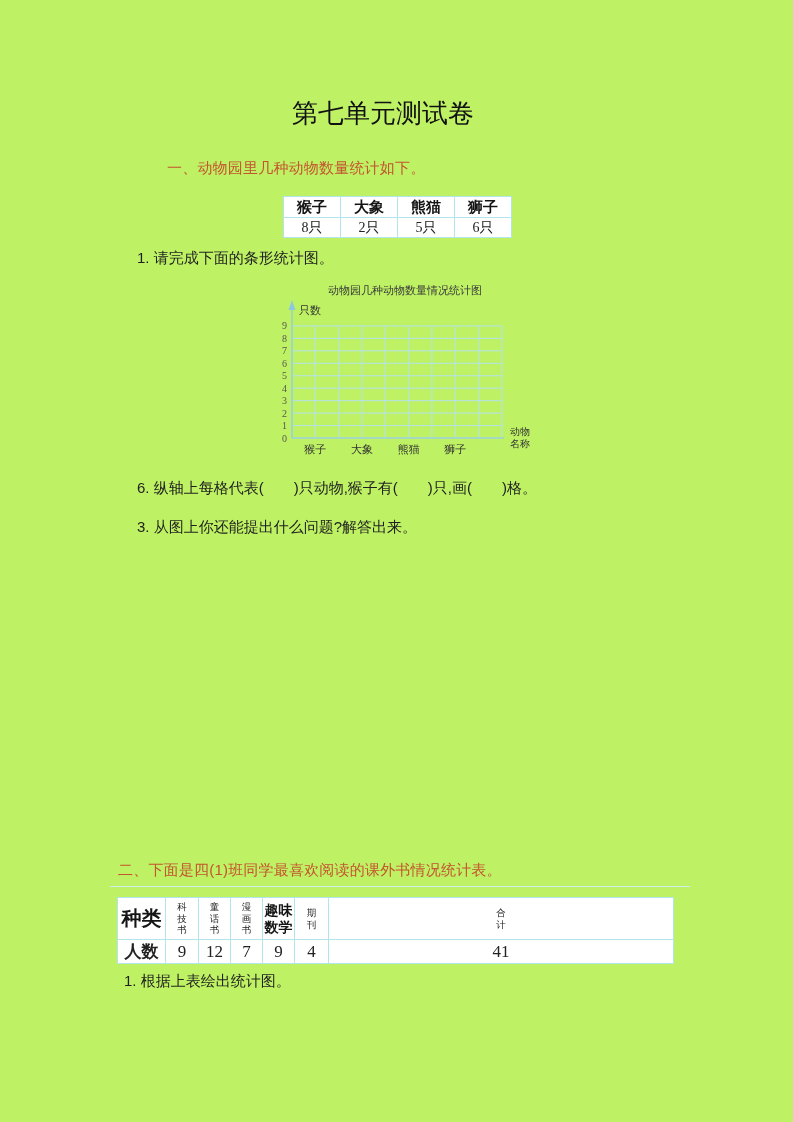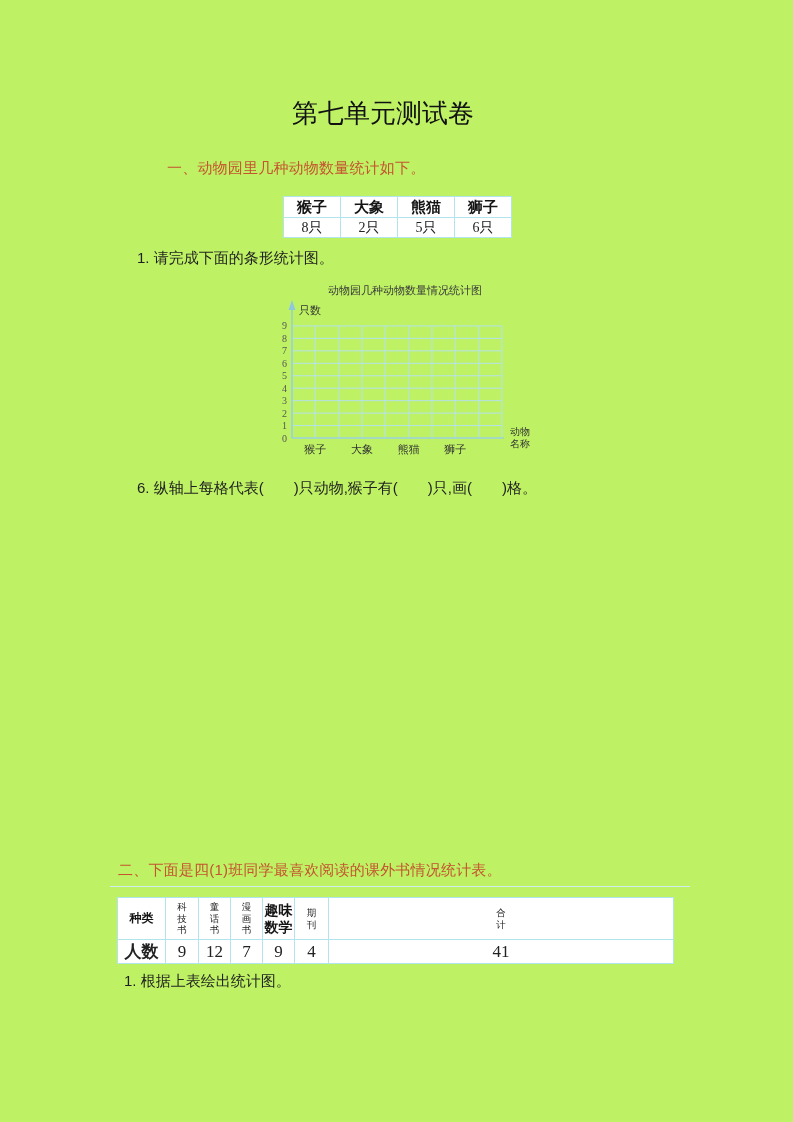--- a/index.html
+++ b/index.html
@@ -18,21 +18,21 @@
   table{border-collapse:collapse;background:#fff;table-layout:fixed;}
   .tbl td{border:1px solid #b2e4ec;text-align:center;vertical-align:middle;padding:0;overflow:hidden;}
   
   .animal-tbl{width:229px;}
   .animal-tbl .hd td{height:20px;font-size:15px;font-weight:600;color:#151515;}
   .animal-tbl .ct td{height:19px;font-size:14px;font-family:"Liberation Serif","DejaVu Serif",serif;color:#222;margin-top:18px;}
   
   .book-tbl{width:556px;}
   .book-tbl .hrow td{height:41px;}
   .book-tbl .drow td{height:19px;font-size:17px;font-family:"Liberation Serif","DejaVu Serif",serif;color:#222;}
-  .rowlab{font-size:12px;font-weight:600;color:#151515;font-family:Liberation Sans, sans-serif;}
+  .rowlab{font-size:20px;font-weight:600;color:#151515;font-family:Liberation Sans, sans-serif;}
   .vhead{white-space:pre-line;font-size:9.5px;line-height:1.2;color:#222;}
   .vhead.big{font-size:14px;line-height:1.15;font-weight:600;color:#151515;margin-left:34px;}
   .thin-rule{height:1px;background:#cceef2;}
   svg text{font-family:"Liberation Sans","DejaVu Sans",sans-serif;}
   svg text.num{font-family:"Liberation Serif","DejaVu Serif",serif;}
 </style>
 </head>
 <body>
 
 <div class="page">
@@ -112,20 +112,21 @@
       <g>
         <text x="50.33" y="156" font-size="11" text-anchor="middle" fill="#333">猴子</text>
         <text x="96.99" y="156" font-size="11" text-anchor="middle" fill="#333">大象</text>
         <text x="143.64999999999998" y="156" font-size="11" text-anchor="middle" fill="#333">熊猫</text>
         <text x="190.31" y="156" font-size="11" text-anchor="middle" fill="#333">狮子</text>
       </g>
     </svg>
 
   <div class="abs q-text" style="left:137px;top:479px;">6. 纵轴上每格代表(　　)只动物,猴子有(　　)只,画(　　)格。</div>
 
+  <div class="abs q-text" style="left:137px;top:518px;">3. 从图上你还能提出什么问题?解答出来。</div>
 
   <div class="abs sec-heading" style="left:118px;top:861px;">二、下面是四(1)班同学最喜欢阅读的课外书情况统计表。</div>
 
   <div class="abs thin-rule" style="left:110px;top:886px;width:580px;"></div>
 
   <table class="abs tbl book-tbl" style="left:117px;top:897px;">
     <colgroup>
       <col style="width:48px">
         <col style="width:33px">
         <col style="width:32px">

